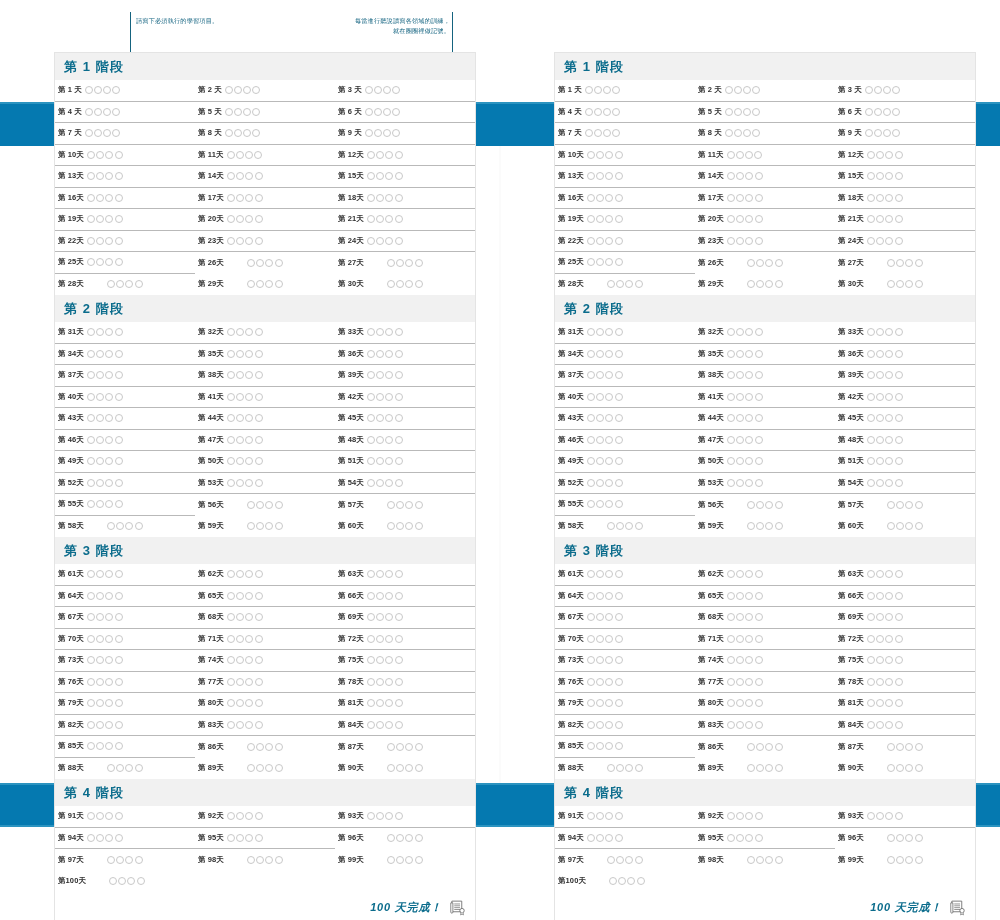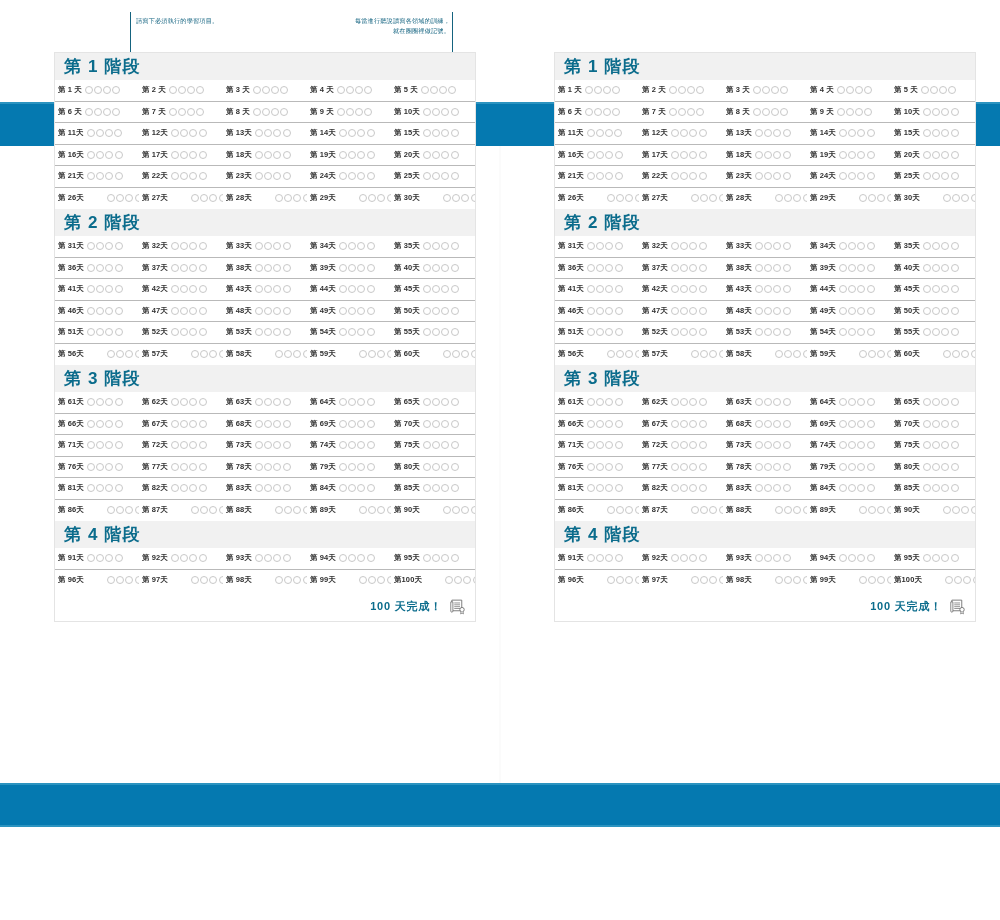--- a/index.html
+++ b/index.html
@@ -110,28 +110,28 @@
 
   .stage-head {
     background: #f1f1f1;
     height: 27px;
     display: flex;
     align-items: center;
     padding-left: 9px;
   }
   .stage-head .stage-label {
     color: #0b6c8c;
-    font-size: 17px;
+    font-size: 13px;
     font-weight: bold;
     letter-spacing: 1.1px;
   }
 
   .grid {
     display: grid;
-    grid-template-columns: repeat(5, 1fr);
+    grid-template-columns: repeat(3, 1fr);
     background: #ffffff;
   }
 
   .cell {
     height: 21.5px;
     display: flex;
     align-items: center;
     border-bottom: 1px solid #b9b9b9;
     padding: 0 4px 0 3px;
     overflow: hidden;
@@ -169,20 +169,21 @@
     justify-content: flex-end;
     padding-right: 9px;
     gap: 7px;
     background: #ffffff;
   }
   .foot-text {
     color: #0b6c8c;
     font-size: 11px;
     font-weight: bold;
     letter-spacing: 0.8px;
+    font-style: italic;
   }
   .cert-icon { width: 17px; height: 17px; display: block; }
 
   .spine {
     position: absolute;
     left: 499px;
     top: 146px;
     width: 2px;
     height: 637px;
     background: #fbfbfb;

